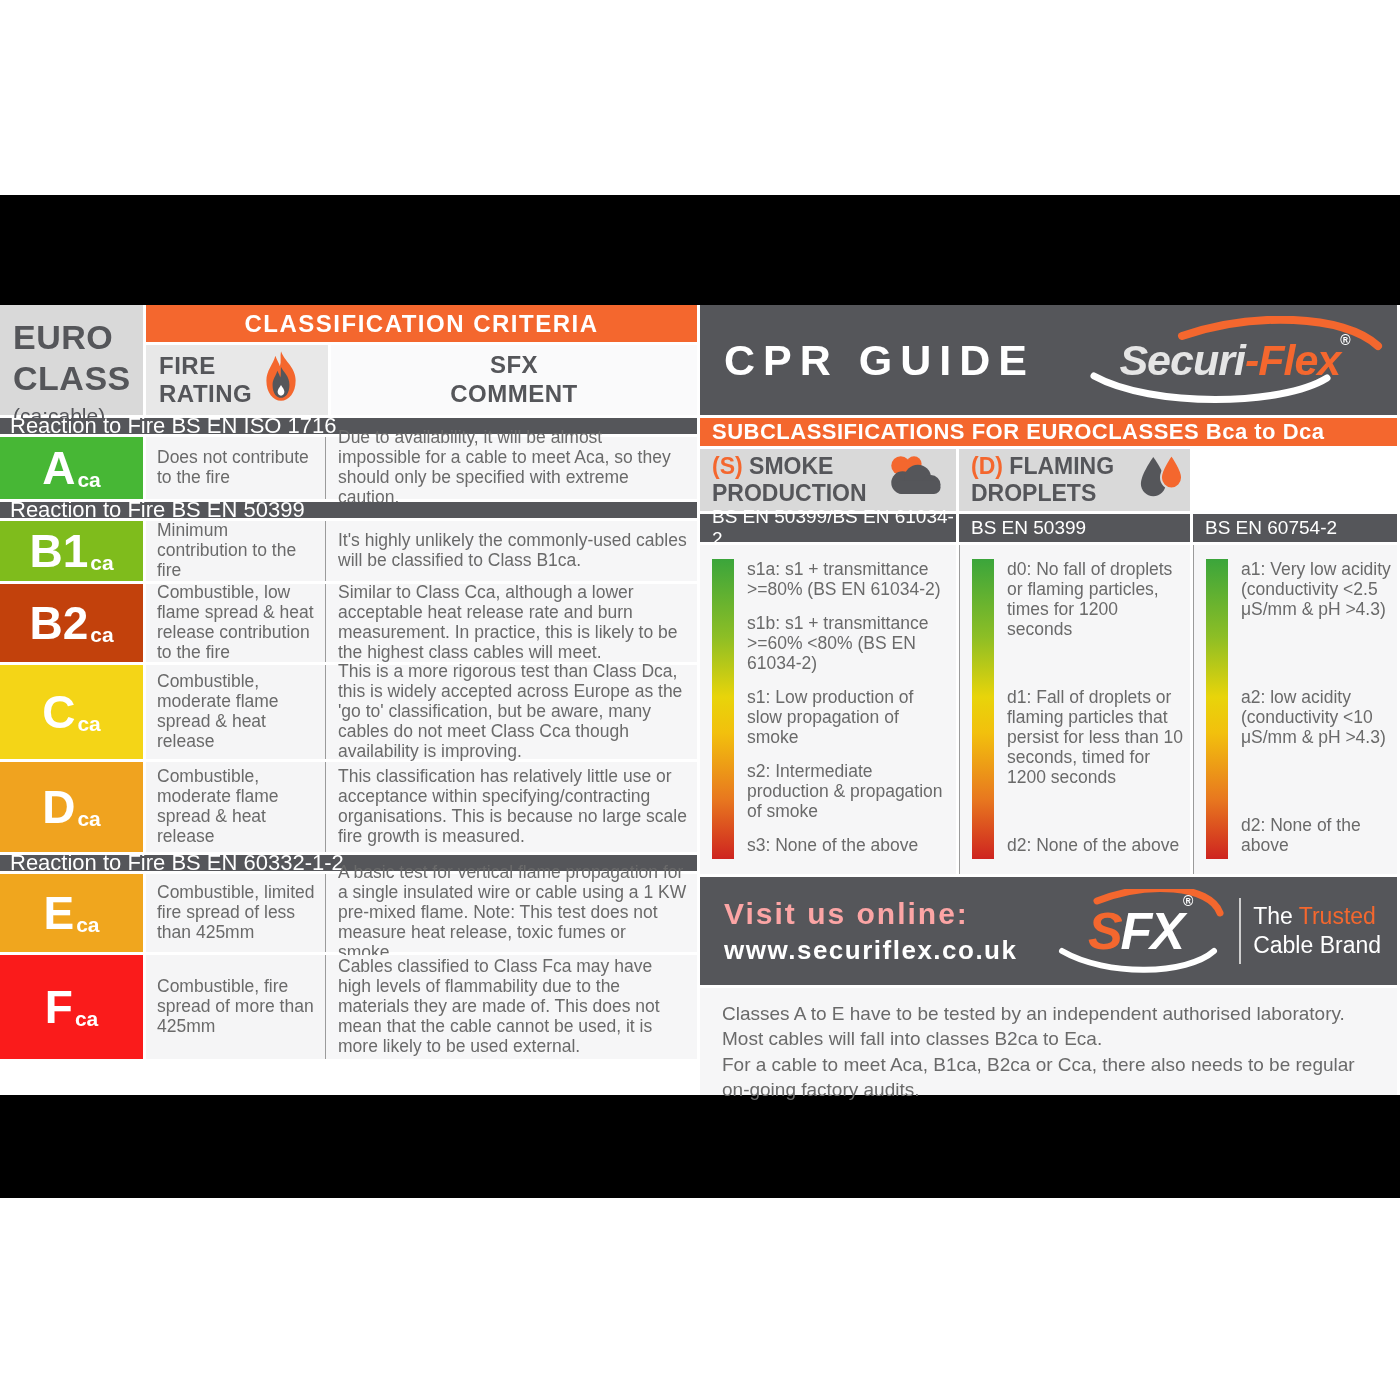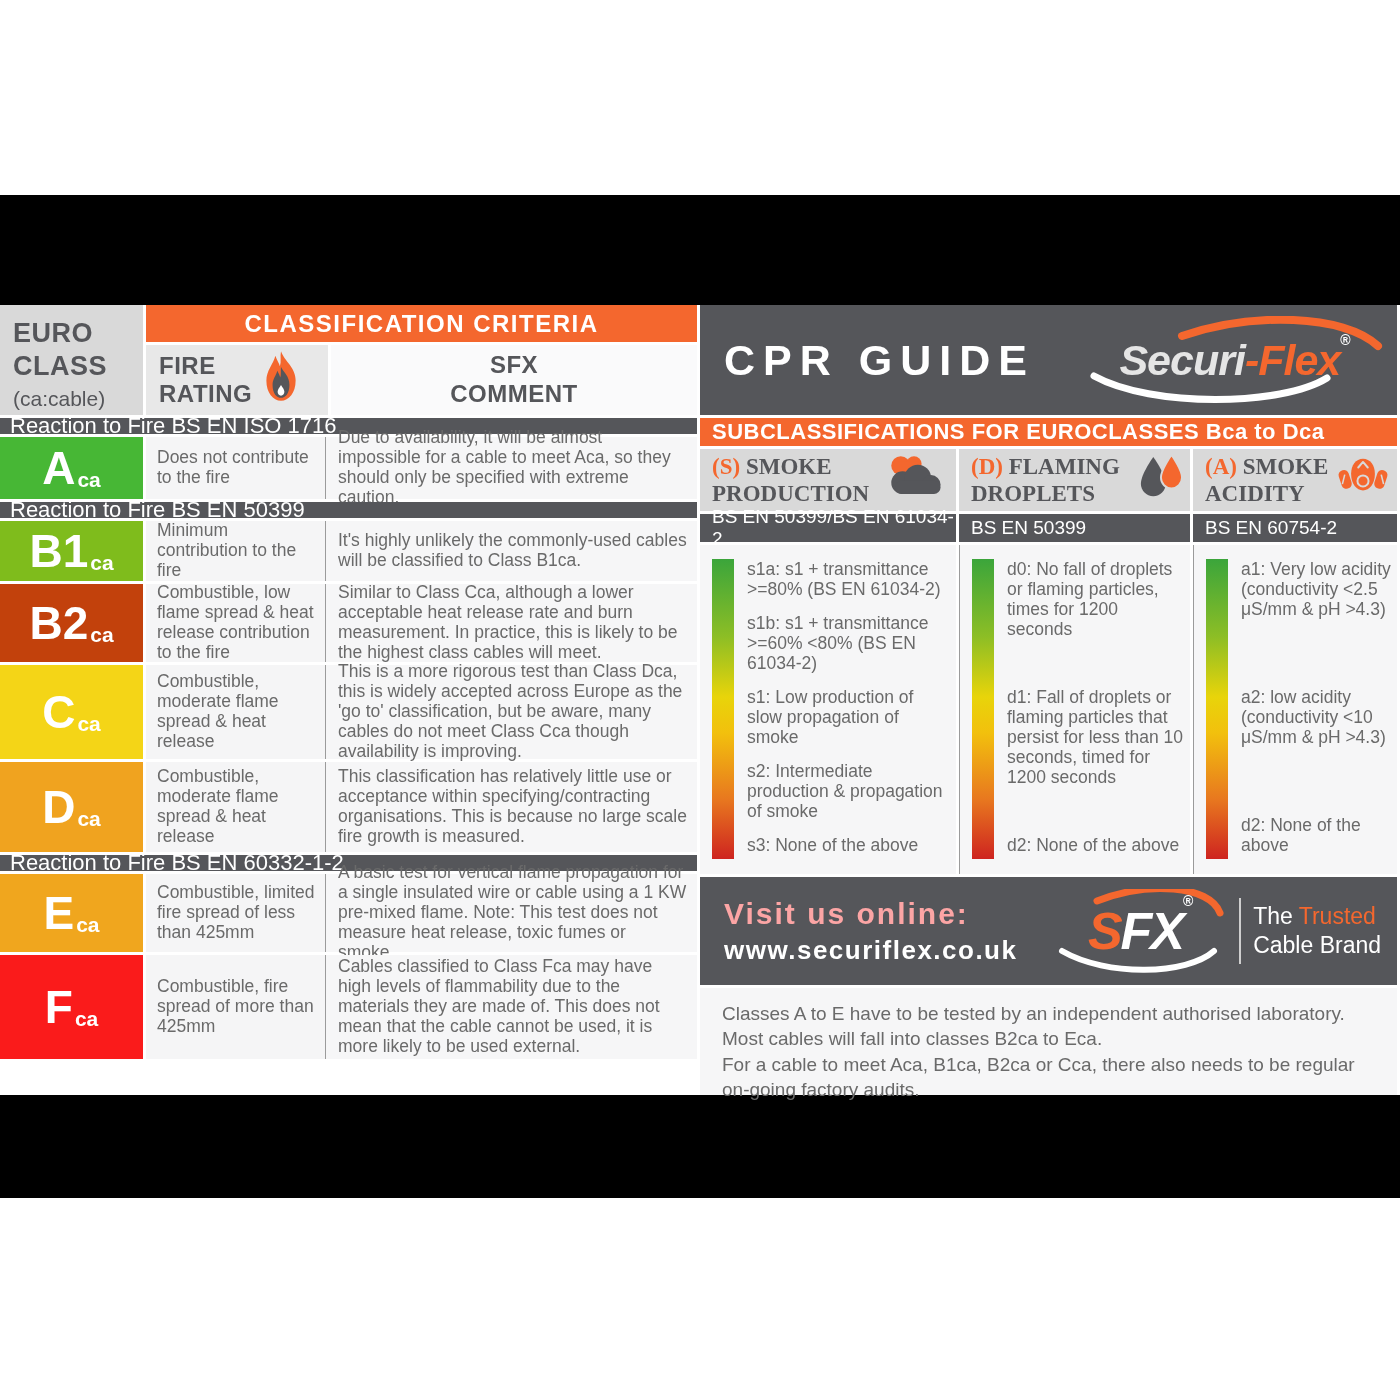--- a/index.html
+++ b/index.html
@@ -7,21 +7,21 @@
           font-family:"Liberation Sans","DejaVu Sans",sans-serif;}
   .band{position:absolute;left:0;width:1400px;background:#000;}
   .band.top{top:195px;height:110px;}
   .band.bottom{top:1095px;height:103px;}
   .content{position:absolute;top:305px;left:0;width:1400px;height:790px;}
 
   
   .left-panel{position:absolute;left:0;top:0;width:697px;display:flex;flex-direction:column;gap:3px;}
   .l-header{height:110px;display:flex;gap:3px;}
   .euro-cell{width:143px;background:#D9D9D9;color:#55565A;padding:12px 0 0 13px;box-sizing:border-box;}
-  .euro-cell .b{font-size:27px;font-weight:bold;line-height:1.22;letter-spacing:.5px;}
+  .euro-cell .b{font-size:34px;font-weight:bold;line-height:1.22;letter-spacing:.5px;}
   .euro-cell .s{font-size:21px;line-height:1.5;}
   .l-header-right{flex:1;display:flex;flex-direction:column;gap:3px;}
   .criteria-bar{height:37px;background:#F4672E;color:#fff;font-weight:bold;font-size:24px;
                 display:flex;align-items:center;justify-content:center;letter-spacing:1.5px;}
   .l-header-cells{flex:1;display:flex;gap:3px;}
   .fire-cell{width:182px;background:#E8E8E8;display:flex;align-items:center;gap:4px;
              padding-left:13px;box-sizing:border-box;color:#55565A;font-weight:bold;font-size:24px;}
   .fire-cell .lbl{width:95px;line-height:1.15;letter-spacing:.5px;}
   .sfx-cell{flex:1;background:#FAFAFB;display:flex;align-items:center;justify-content:center;
             color:#55565A;font-weight:bold;font-size:24px;}
@@ -45,21 +45,21 @@
   .cpr-title{font-size:43px;font-weight:bold;color:#fff;letter-spacing:8px;}
   .sf-logo{margin-left:auto;position:relative;width:305px;height:88px;display:flex;align-items:center;justify-content:center;}
   .sf-logo svg{position:absolute;inset:0;}
   .sf-text{position:relative;z-index:1;font-size:43px;font-weight:bold;font-style:italic;letter-spacing:-1px;}
   .sf-white{color:#e5e5e5;}.sf-orange{color:#F4672E;}
   .sf-reg{font-size:14px;color:#fff;vertical-align:top;position:relative;top:-4px;font-style:normal;}
   .subclass-bar{height:28px;background:#F4672E;color:#fff;font-weight:bold;font-size:22px;
                 display:flex;align-items:center;padding-left:12px;letter-spacing:.5px;}
   .col-heads{height:62px;display:flex;gap:3px;}
   .col-head{background:#D9D9D9;display:flex;align-items:center;padding:0 6px 0 12px;box-sizing:border-box;
-            color:#55565A;font-weight:bold;font-size:23px;line-height:1.18;font-family:Liberation Serif, serif;}
+            color:#55565A;font-weight:bold;font-size:23px;line-height:1.18;}
   .col-head .pfx{color:#F4672E;}
   .col-head .icon{margin-left:auto;flex:none;}
   .w256{width:256px;}.w231{width:231px;}.wflex{flex:1;}
   .col-standards{height:28px;display:flex;gap:3px;}
   .std-cell{background:#55565A;color:#fff;font-size:19px;display:flex;align-items:center;
             padding-left:12px;box-sizing:border-box;}
   .col-content{height:329px;display:flex;gap:3px;}
   .content-cell{background:#F6F6F7;display:flex;padding:12px 6px 13px 12px;box-sizing:border-box;}
   .content-cell.sep{border-left:1px solid #9B9B9B;}
   .grad-bar{width:22px;height:300px;margin-top:2px;flex:none;
@@ -273,39 +273,20 @@
             <div><span class="pfx">(D)</span> <span>FLAMING</span></div>
             <div>DROPLETS</div>
           </div>
           <span class="icon">
             <svg viewBox="0 0 50 46" width="48" height="44">
               <path fill="#55565A" d="M18 2 C18 2 5 20 5 30 C5 37.2 10.8 43 18 43 C25.2 43 31 37.2 31 30 C31 20 18 2 18 2 Z"></path>
               <path fill="#F4672E" stroke="#D9D9D9" stroke-width="2" d="M37 0 C37 0 26 15 26 23.5 C26 29.8 30.9 35 37 35 C43.1 35 48 29.8 48 23.5 C48 15 37 0 37 0 Z"></path>
             </svg>
           </span>
         </div>
-        <div class="col-head wflex">
-          <div>
-            <div><span class="pfx">(A)</span> <span>SMOKE</span></div>
-            <div>ACIDITY</div>
-          </div>
-          <span class="icon">
-            <svg viewBox="0 0 70 58" width="56" height="46">
-              <g fill="#F4672E">
-                <path d="M35 6 C26 6 20 14 20 25 C20 38 27 46 35 46 C43 46 50 38 50 25 C50 14 44 6 35 6 Z"></path>
-                <rect x="6" y="20" width="13" height="24" rx="6" transform="rotate(-18 12.5 32)"></rect>
-                <rect x="51" y="20" width="13" height="24" rx="6" transform="rotate(18 57.5 32)"></rect>
-              </g>
-              <path d="M29 17 L35 10 L41 17" fill="none" stroke="#D9D9D9" stroke-width="2.5" stroke-linecap="round" stroke-linejoin="round"></path>
-              <circle cx="35" cy="34" r="7" fill="#F4672E" stroke="#D9D9D9" stroke-width="2.5"></circle>
-              <line x1="12" y1="26" x2="9" y2="38" stroke="#D9D9D9" stroke-width="2"></line>
-              <line x1="58" y1="26" x2="61" y2="38" stroke="#D9D9D9" stroke-width="2"></line>
-            </svg>
-          </span>
-        </div>
       </div>
 
       <div class="col-standards">
         <div class="std-cell w256">BS EN 50399/BS EN 61034-2</div>
         <div class="std-cell w231">BS EN 50399</div>
         <div class="std-cell wflex">BS EN 60754-2</div>
       </div>
 
       <div class="col-content">
         <div class="content-cell w256">

